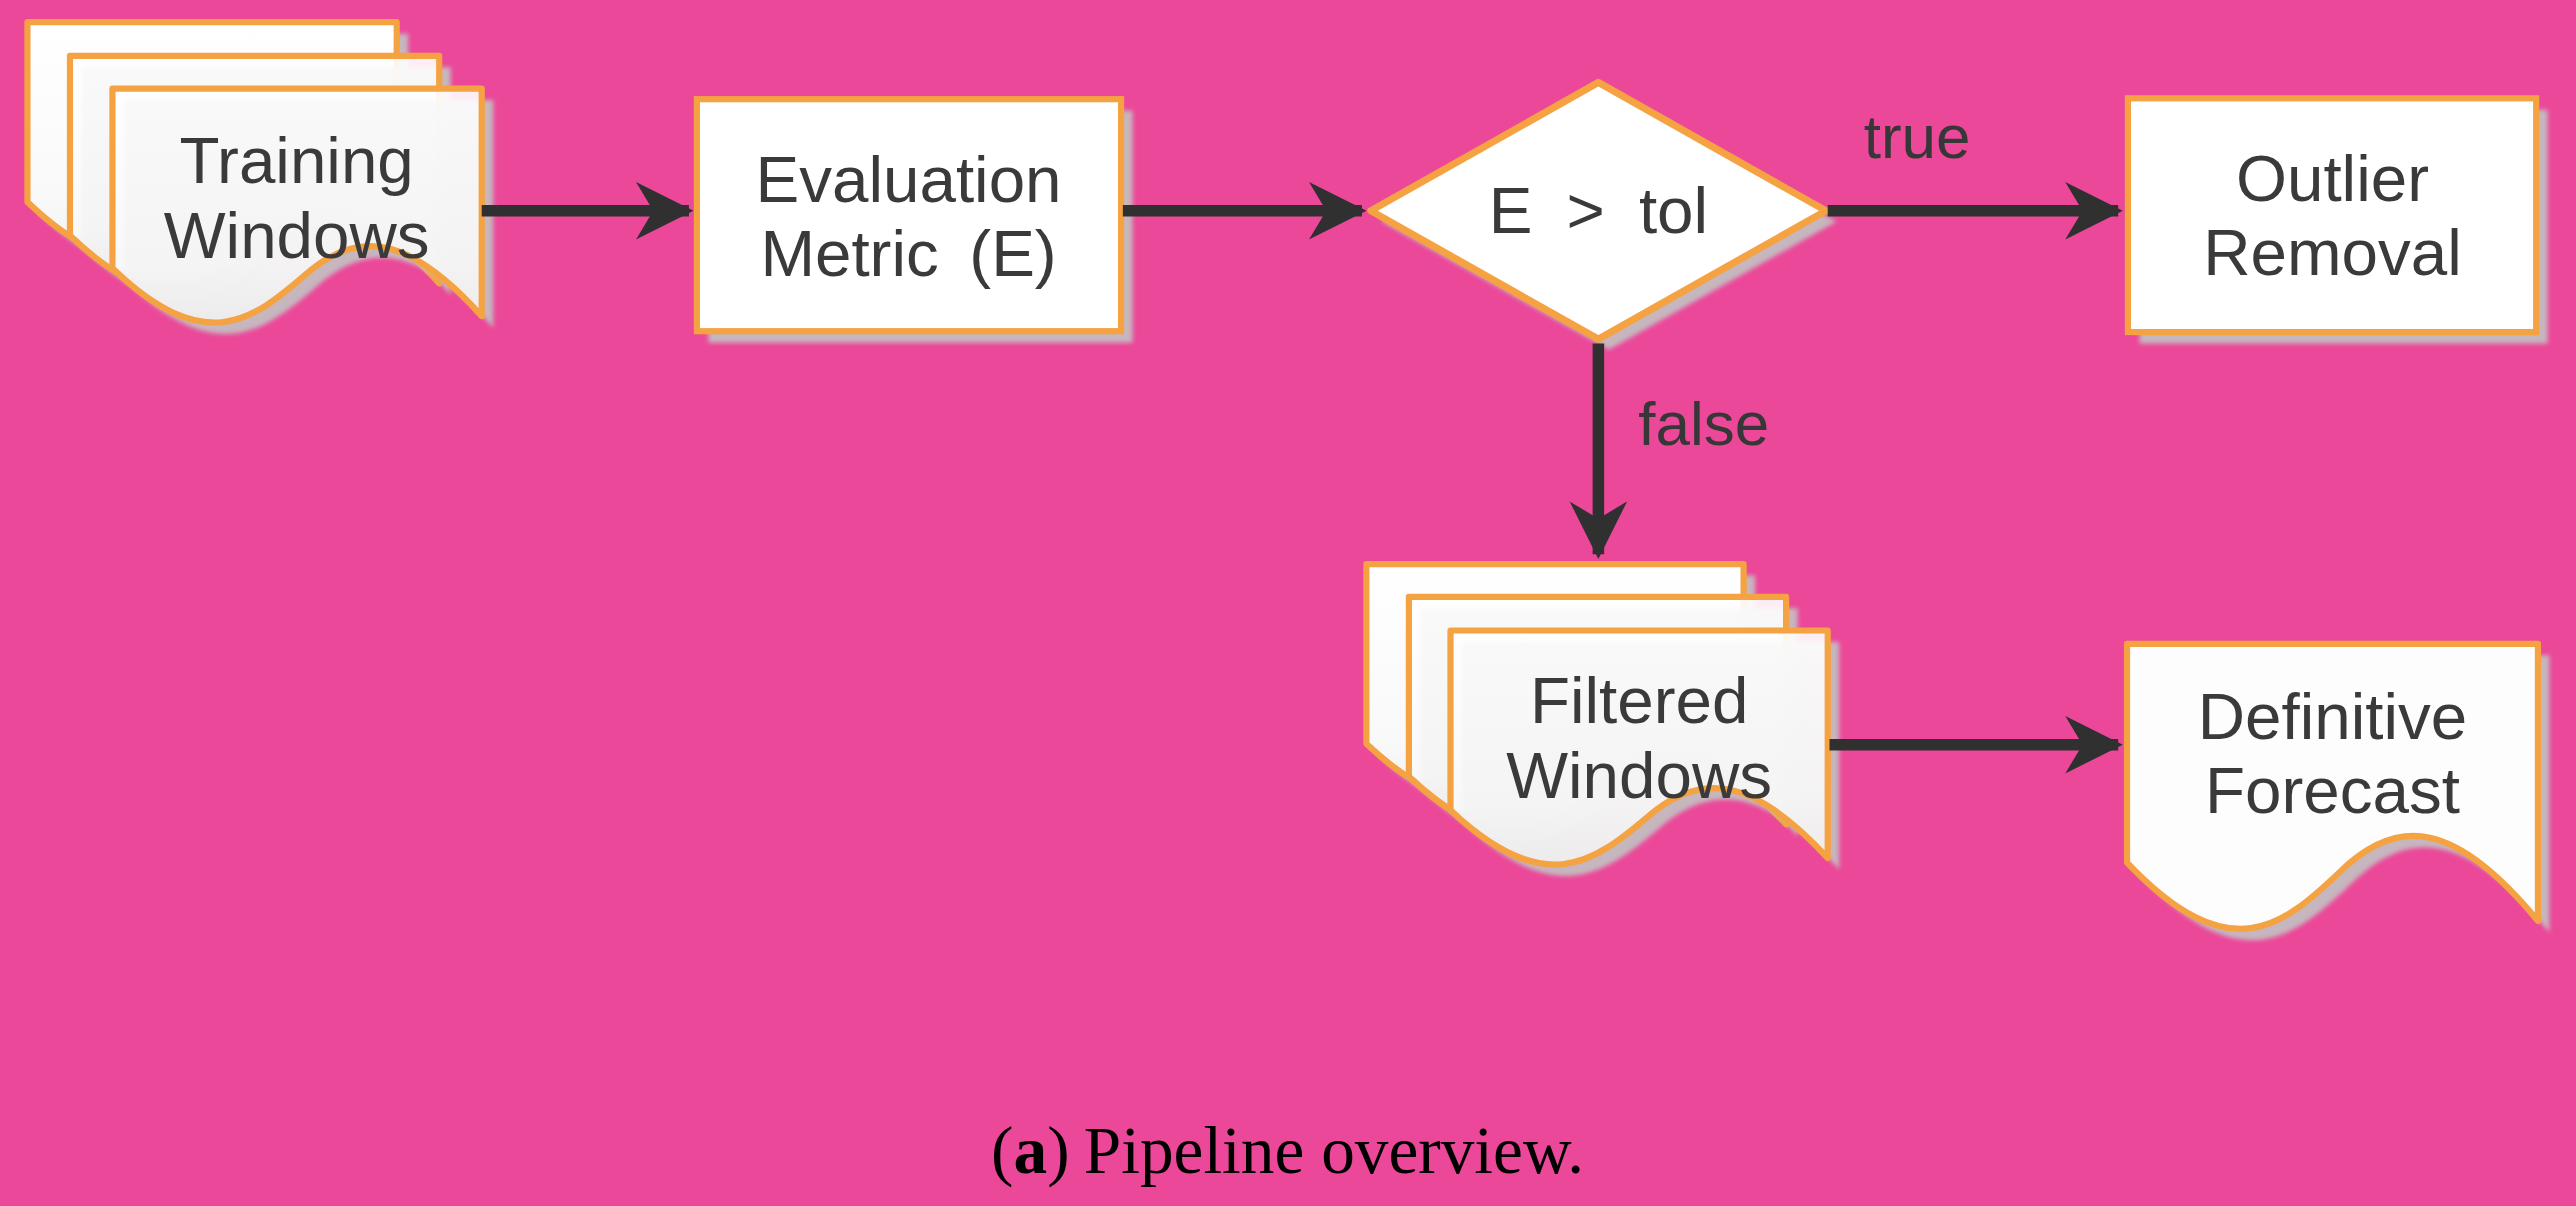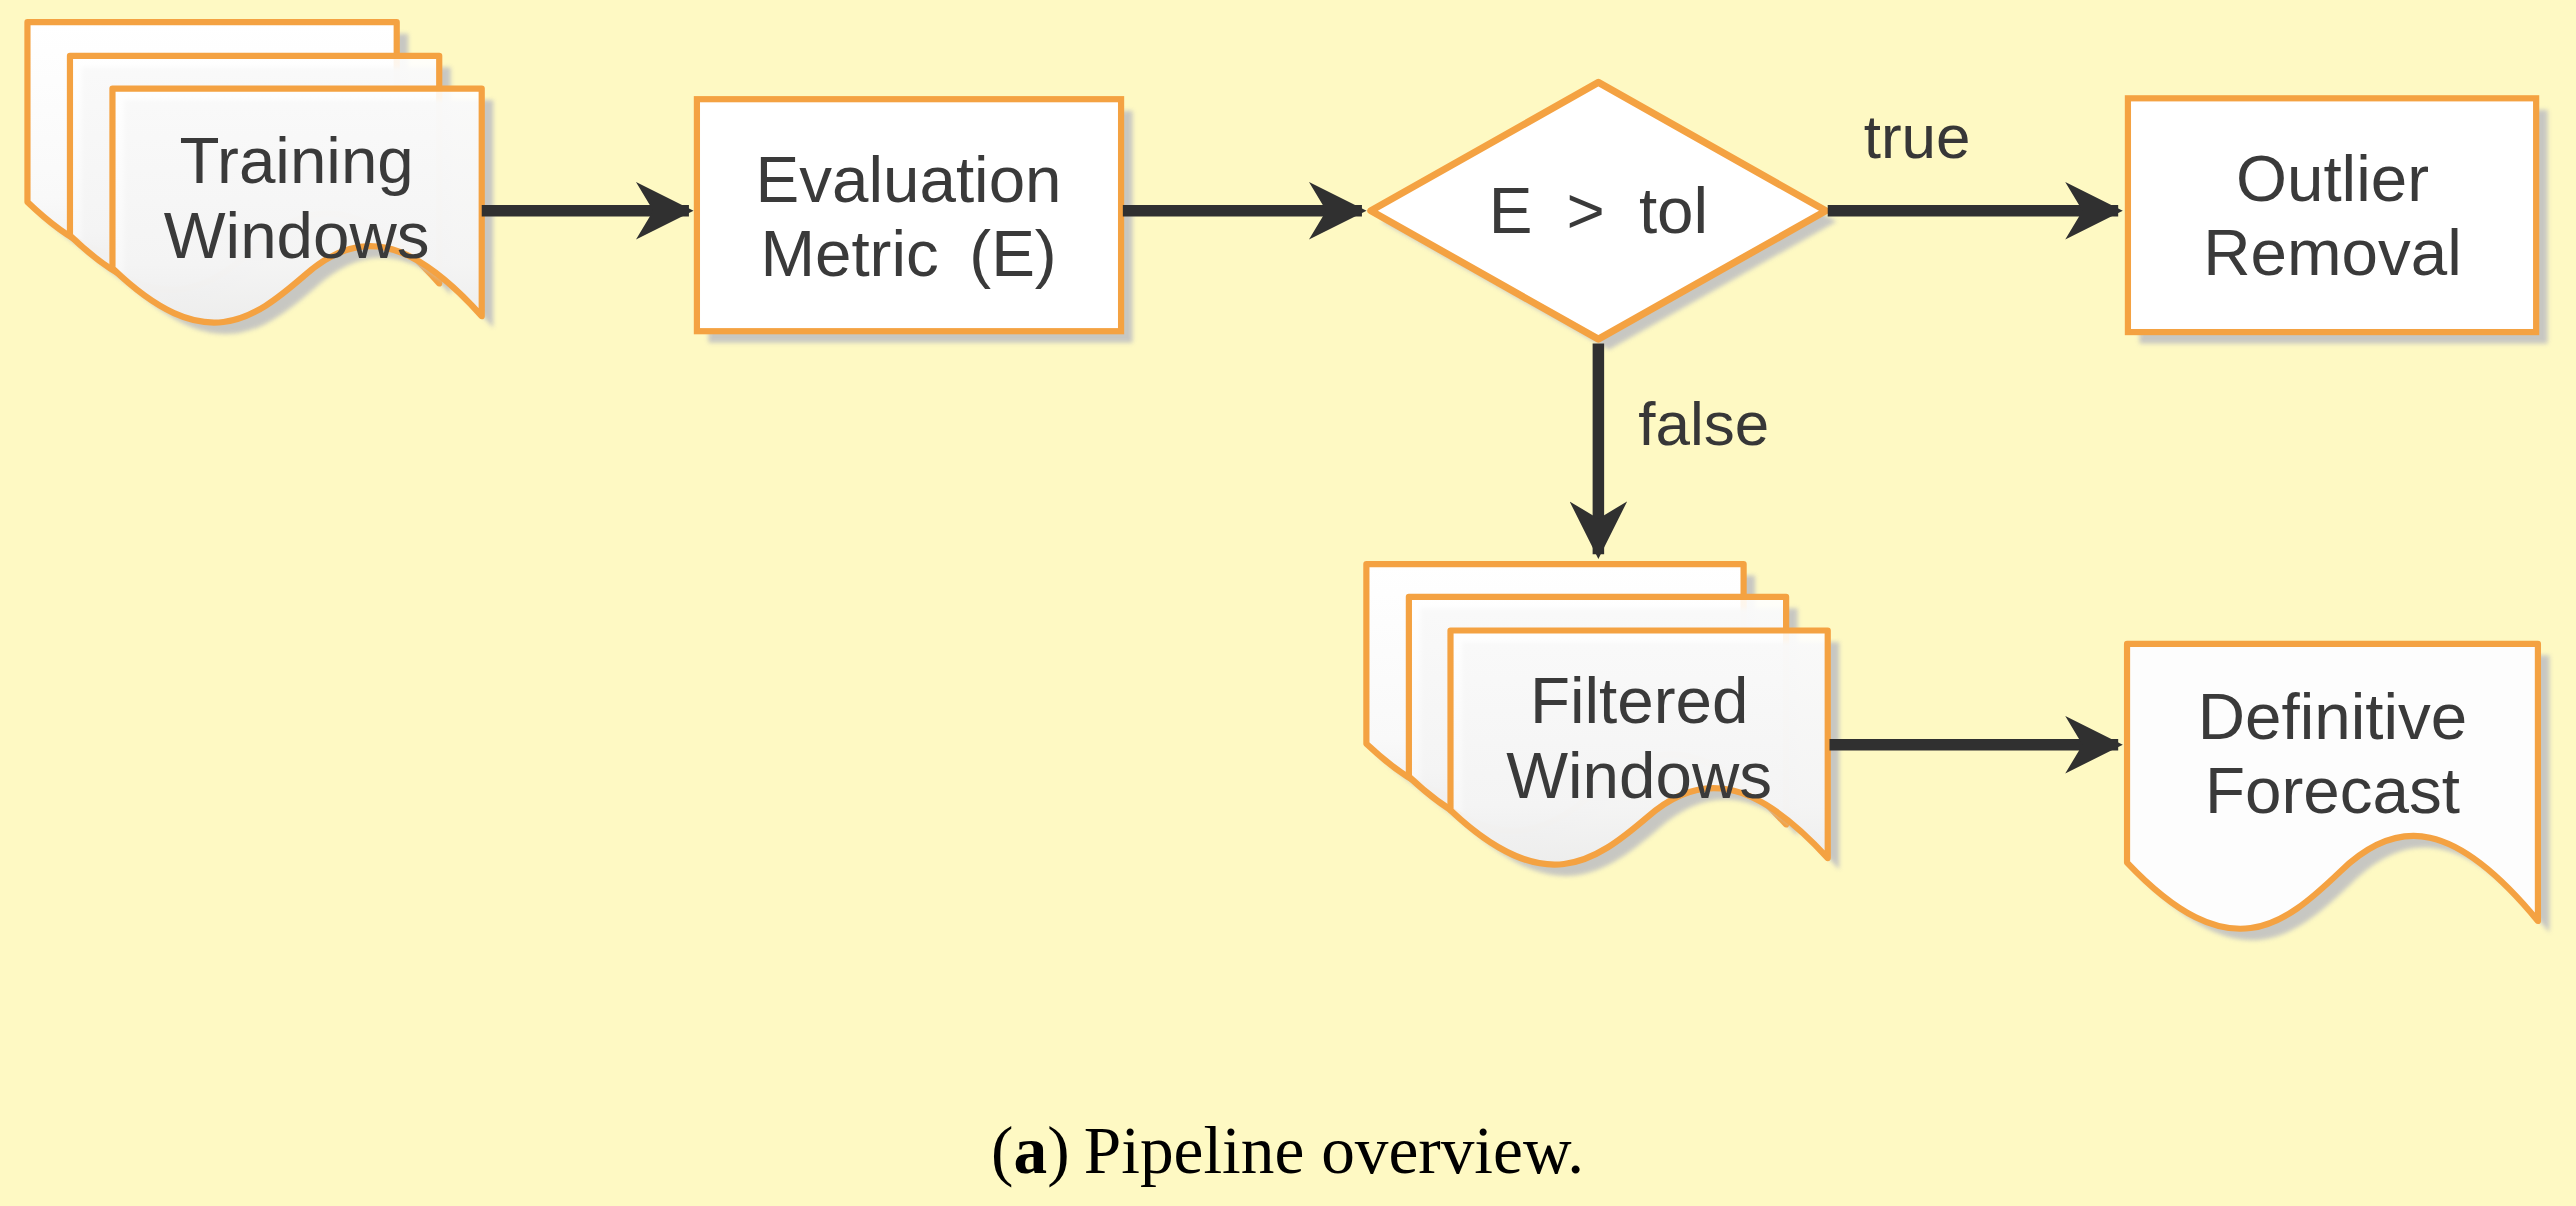--- a/index.html
+++ b/index.html
@@ -4,21 +4,21 @@
 <style>
   html, body {
     margin: 0;
     padding: 0;
     background: #ffffff;
   }
   .figure-canvas {
     position: relative;
     width: 2576px;
     height: 1207px;
-    background: #fef9c3;
+    background: #ec4899;
     overflow: hidden;
   }
   svg { display: block; }
   .node-text {
     font-family: "Liberation Sans", "DejaVu Sans", sans-serif;
     font-size: 74px;
     fill: #3a3a3a;
   }
   .branch-label {
     font-family: "Liberation Sans", "DejaVu Sans", sans-serif;

